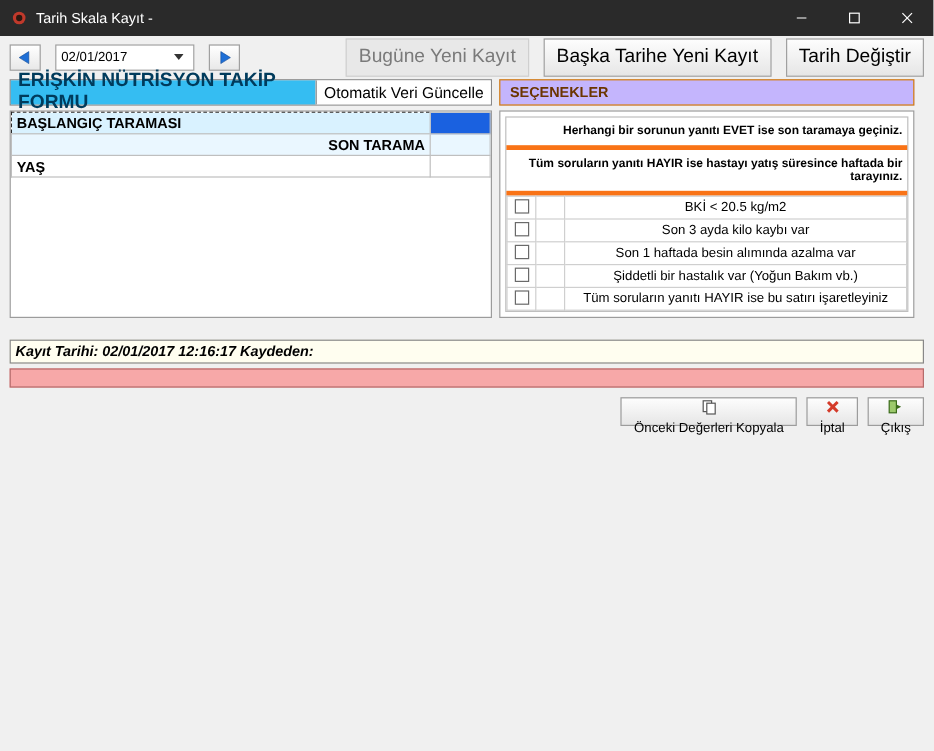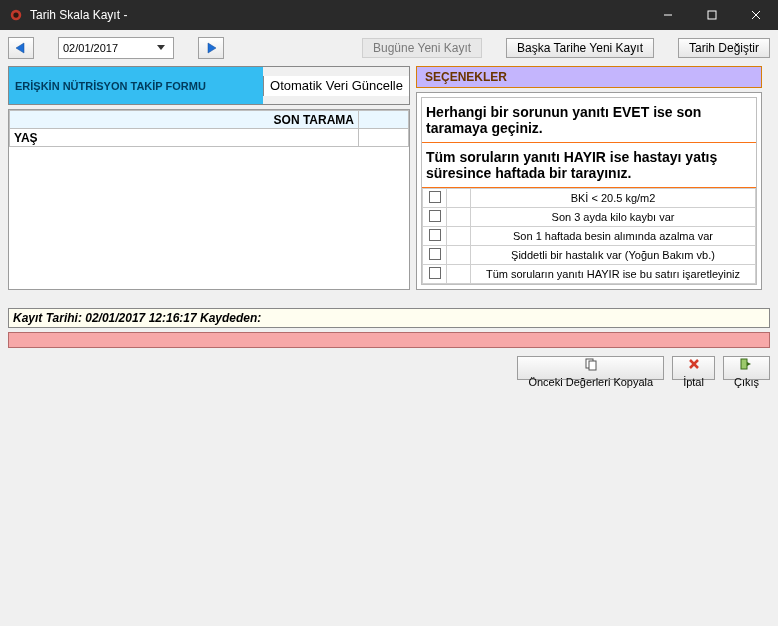--- a/index.html
+++ b/index.html
@@ -40,21 +40,21 @@
     cursor: pointer;
   }
   .win-btn svg { stroke: #fff; }
 
   .toolbar {
     background: #f0f0f0;
     height: 36px;
     display: flex;
     align-items: center;
     padding: 0 8px;
-    gap: 24px;
+    gap: 12px;
   }
   .nav-btn {
     width: 26px;
     height: 22px;
     border: 1px solid #a0a0a0;
     background: linear-gradient(#fff,#e8e8e8);
     display: flex;
     align-items: center;
     justify-content: center;
     cursor: pointer;
@@ -70,28 +70,28 @@
     justify-content: space-between;
     cursor: pointer;
   }
   .date-drop .chev {
     width: 16px;
     display: flex;
     justify-content: center;
   }
   .toolbar .spacer { flex: 1; }
   .tb-btn {
-    height: 20px;
+    height: 32px;
     padding: 0 10px;
     border: 1px solid #a0a0a0;
     background: linear-gradient(#fdfdfd,#e6e6e6);
     display: flex;
     align-items: center;
     cursor: pointer;
-    font-size: 12px;
+    font-size: 16px;
   }
   .tb-btn.disabled {
     background: #e8e8e8;
     color: #7a7a7a;
     border-color: #cfcfcf;
     cursor: default;
   }
 
   .panels {
     display: flex;
@@ -105,24 +105,24 @@
     display: flex;
     align-items: center;
     border: 1px solid #888;
   }
   .left-header {
     background: #35bdf2;
     color: #003b5c;
     padding: 0 6px;
     flex: 1;
     font-weight: bold;
-    height: 37px;
-    display: flex;
-    align-items: center;
-    font-size: 11px;
+    height: 20px;
+    display: flex;
+    align-items: center;
+    font-size: 16px;
   }
   .auto-btn {
     height: 20px;
     padding: 0 6px;
     border-left: 1px solid #888;
     background: #fff;
     font-size: 13px;
     display: flex;
     align-items: center;
     cursor: pointer;
@@ -162,25 +162,25 @@
   .row-selected td:first-child { background: #d9f2ff; border:1px dashed #2a2a2a; font-weight:bold; }
   .row-selected td.val { background: #1a61e0; }
   .row-alt td { background: #eaf7ff; font-weight:bold;text-align:right; }
   .row-norm td:first-child { font-weight:bold; }
 
   .options-box {
     border: 1px solid #bfbfbf;
     margin: 4px;
   }
   .opt-caption {
-    text-align: left;
+    text-align: right;
     font-weight: bold;
-    font-size: 14px;
+    font-size: 10px;
     padding: 6px 4px;
-    border-bottom: 1px solid #f97316;
+    border-bottom: 4px solid #f97316;
   }
   .opt-caption.bottom-sep { border-top:none; }
   .opt-table { width: 100%; border-collapse: collapse; }
   .opt-table td {
     border: 1px solid #cfcfcf;
     height: 19px;
     padding: 0 4px;
     font-size: 11px;
     vertical-align: middle;
     text-align: center;
@@ -292,20 +292,24 @@
 <div class="panels">
 
   <div class="panel-col left-col">
     <div class="left-header-wrap">
       <div class="left-header">ERİŞKİN NÜTRİSYON TAKİP FORMU</div>
       <div class="auto-btn">Otomatik Veri Güncelle</div>
     </div>
     <div class="panel-body">
       <table class="left-table">
         <tbody>
+            <tr class="row-selected">
+          <td>BAŞLANGIÇ TARAMASI</td>
+          <td class="val"></td>
+        </tr>
         <tr class="row-alt">
           <td>SON TARAMA</td>
           <td class="val"></td>
         </tr>
         <tr class="row-norm">
           <td>YAŞ</td>
           <td class="val"></td>
         </tr>
       </tbody>
         </table>

